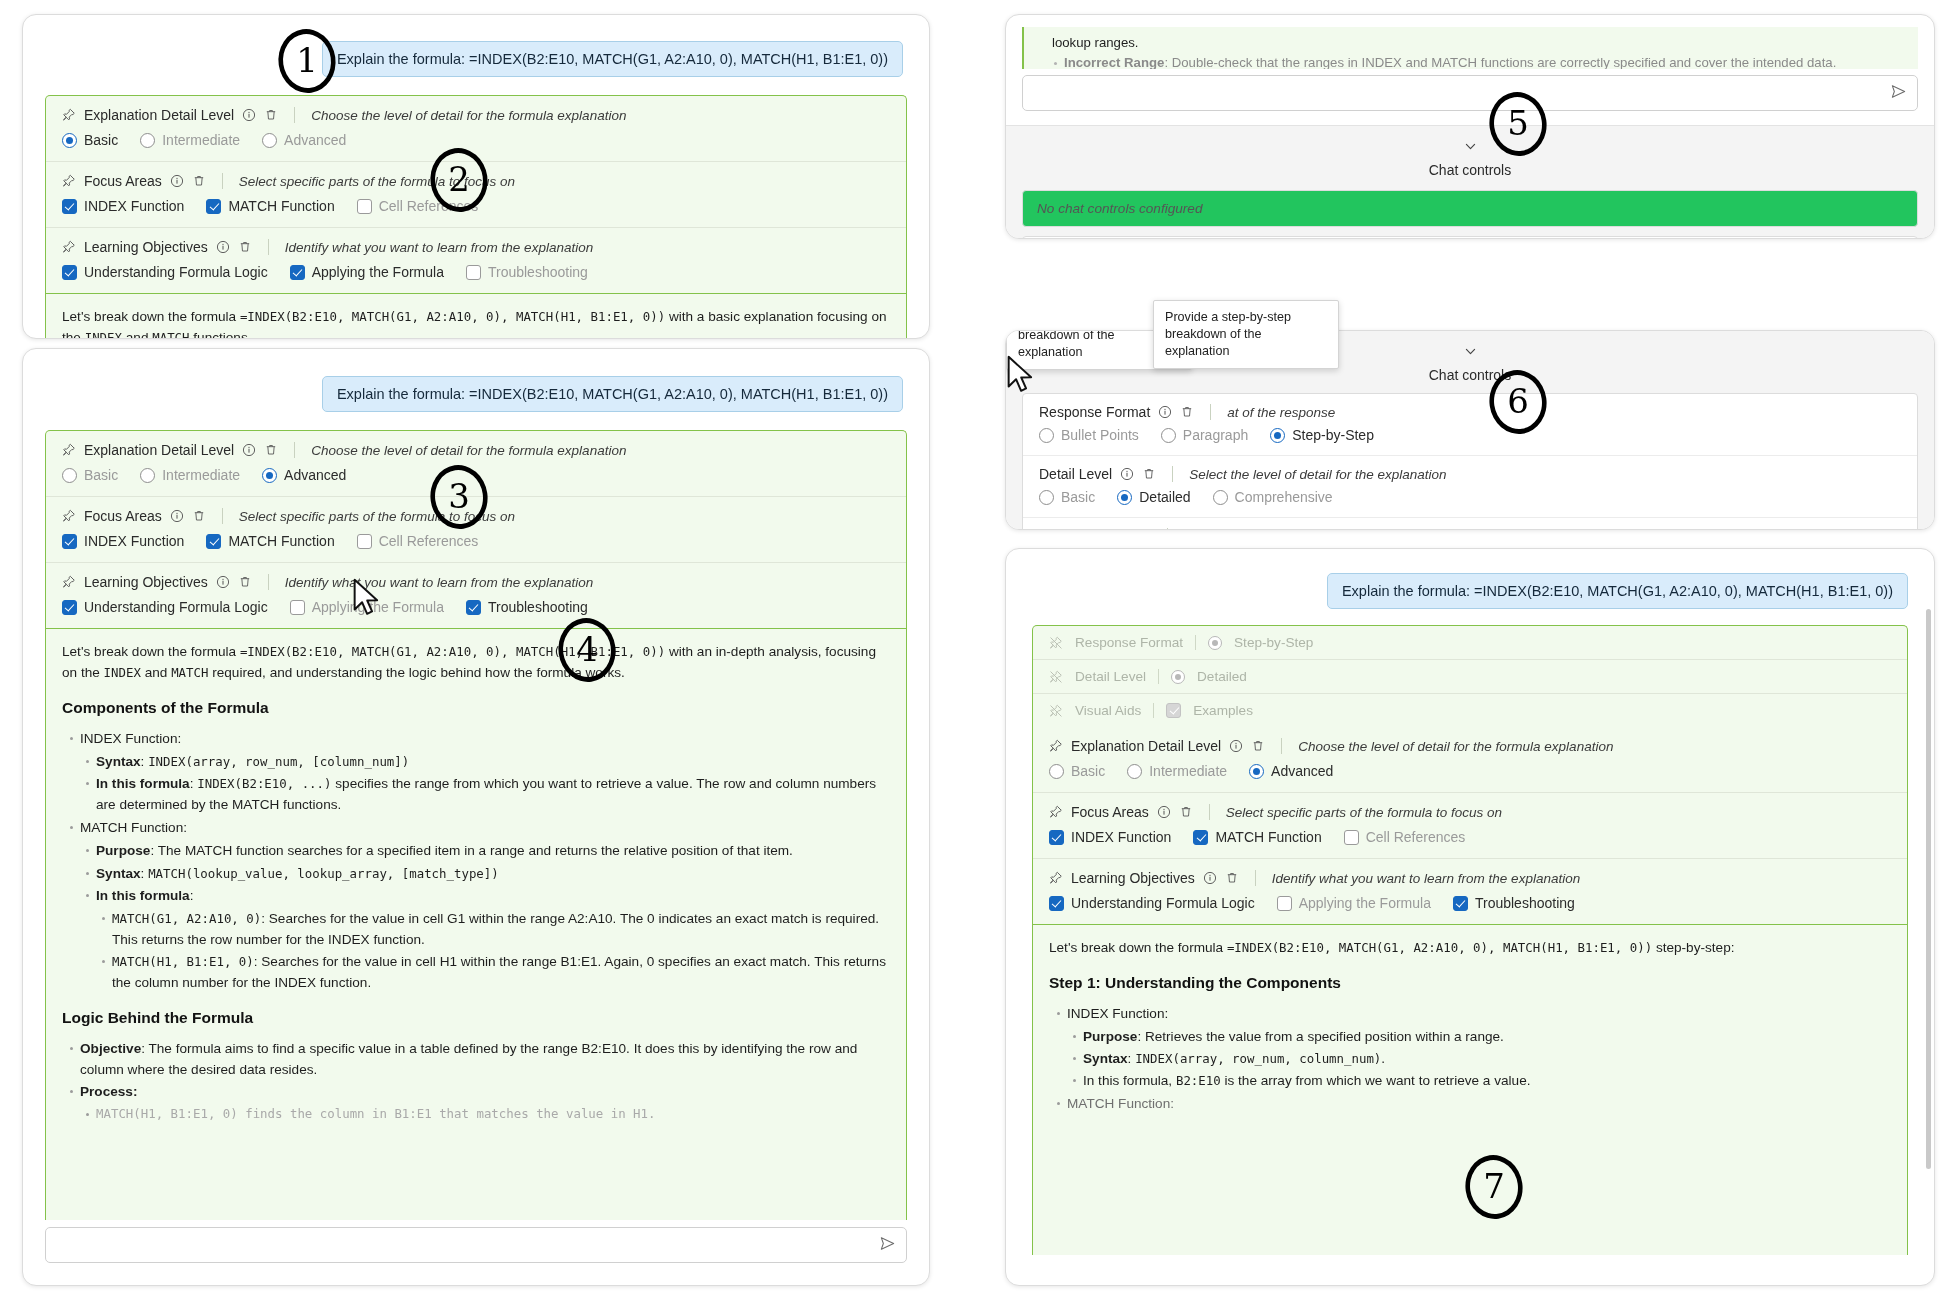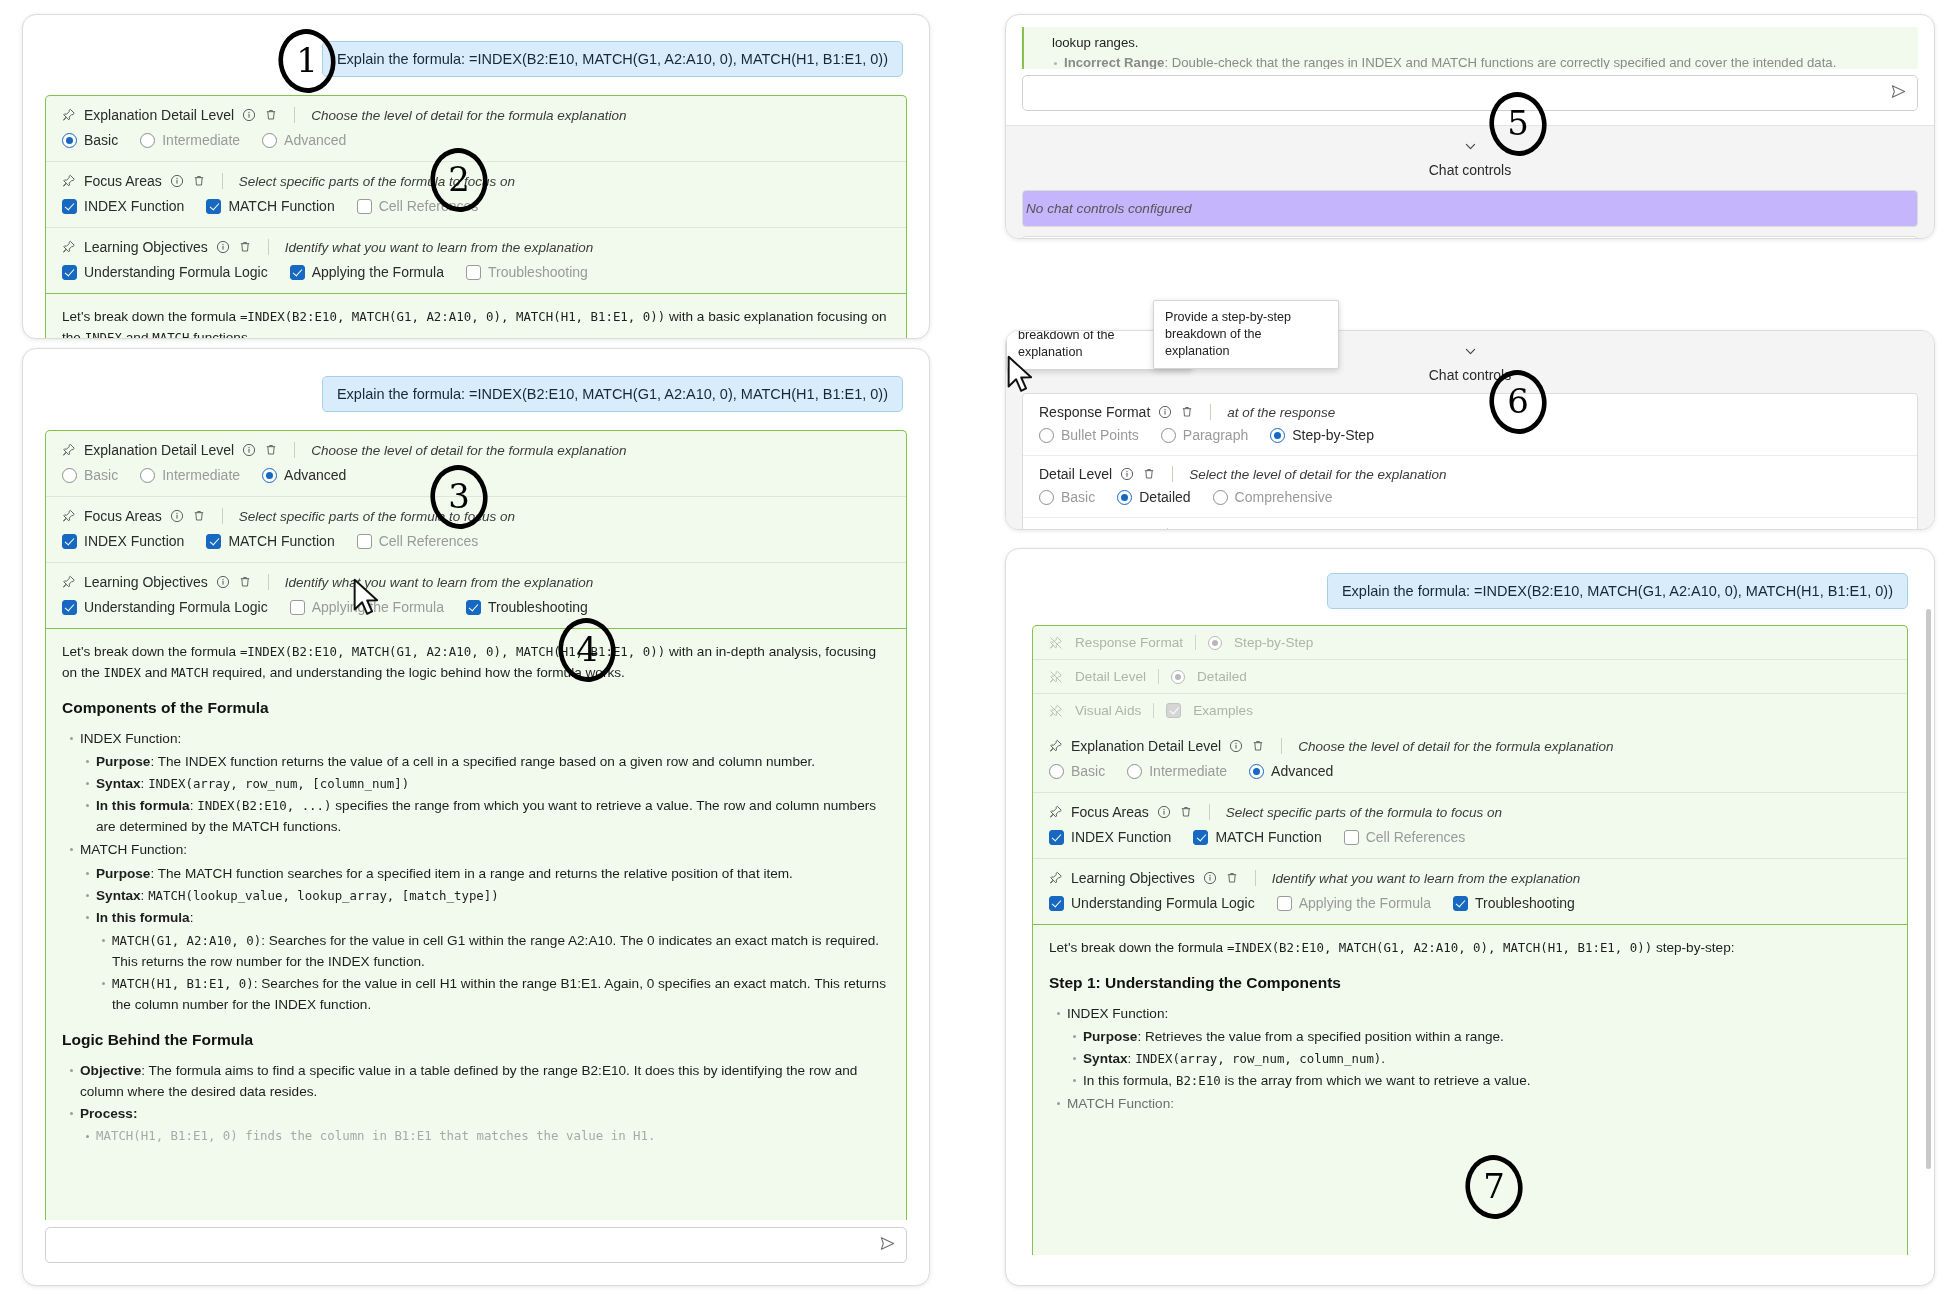--- a/index.html
+++ b/index.html
@@ -110,22 +110,22 @@
     border:1px solid #d0d0d0; border-radius:5px;
     background:#fff; height:36px; padding:0 10px 0 12px;
   }
   .composer .ph { flex:1; font-size:13.5px; color:#6e6e6e; }
   .composer .send { color:#6b6b6b; }
 
   
   .cc-wrap { background:#f4f4f4; border-top:1px solid #e3e3e3; padding:14px 16px 16px 16px; }
   .cc-title { display:flex; align-items:center; gap:9px; font-size:14px; color:#2a2a2a; margin-bottom:12px;flex-direction:column; }
   .cc-box {
-    background:#c4b5fd; border:1px solid #dcdcdc; border-radius:4px;
-    padding:10px 3px; font-size:13.6px; font-style:italic; color:#555;
+    background:#22c55e; border:1px solid #dcdcdc; border-radius:4px;
+    padding:10px 14px; font-size:13.6px; font-style:italic; color:#555;
   }
   .cc-input {
     margin-top:9px; background:#fff; border:1px solid #dcdcdc; border-radius:4px;
     height:36px; display:flex; align-items:center; padding:0 18px;
     font-size:13.8px; color:#2a2a2a;
   }
   .cc-input .add { margin-left:auto; display:flex; align-items:center; gap:6px; font-size:13px; color:#4a4a4a; }
 
   
   .cw-card { background:#fff; border:1px solid #dcdcdc; border-radius:4px; }
@@ -440,21 +440,20 @@
     </div>
 
     <div class="answer">
       <p><span>Let's break down the formula </span><code class="mono">=INDEX(B2:E10, MATCH(G1, A2:A10, 0), MATCH(H1, B1:E1, 0))</code><span> with an in-depth analysis, focusing on the </span><code class="mono">INDEX</code><span> and </span><code class="mono">MATCH</code><span> required, and understanding the logic behind how the formula works.</span></p>
 
       <div class="h3">Components of the Formula</div>
       <ul class="lvl1">
         <li>
           <span>INDEX Function:</span>
           <ul class="lvl2">
-            <li><span class="b">Purpose</span><span>: The INDEX function returns the value of a cell in a specified range based on a given row and column number.</span></li>
             <li><span class="b">Syntax</span>: <code class="mono">INDEX(array, row_num, [column_num])</code></li>
             <li><span class="b">In this formula</span>: <code class="mono">INDEX(B2:E10, ...)</code><span> specifies the range from which you want to retrieve a value. The row and column numbers are determined by the MATCH functions.</span></li>
           </ul>
         </li>
         <li>
           <span>MATCH Function:</span>
           <ul class="lvl2">
             <li><span class="b">Purpose</span><span>: The MATCH function searches for a specified item in a range and returns the relative position of that item.</span></li>
             <li><span class="b">Syntax</span>: <code class="mono">MATCH(lookup_value, lookup_array, [match_type])</code></li>
             <li><span class="b">In this formula</span>:

